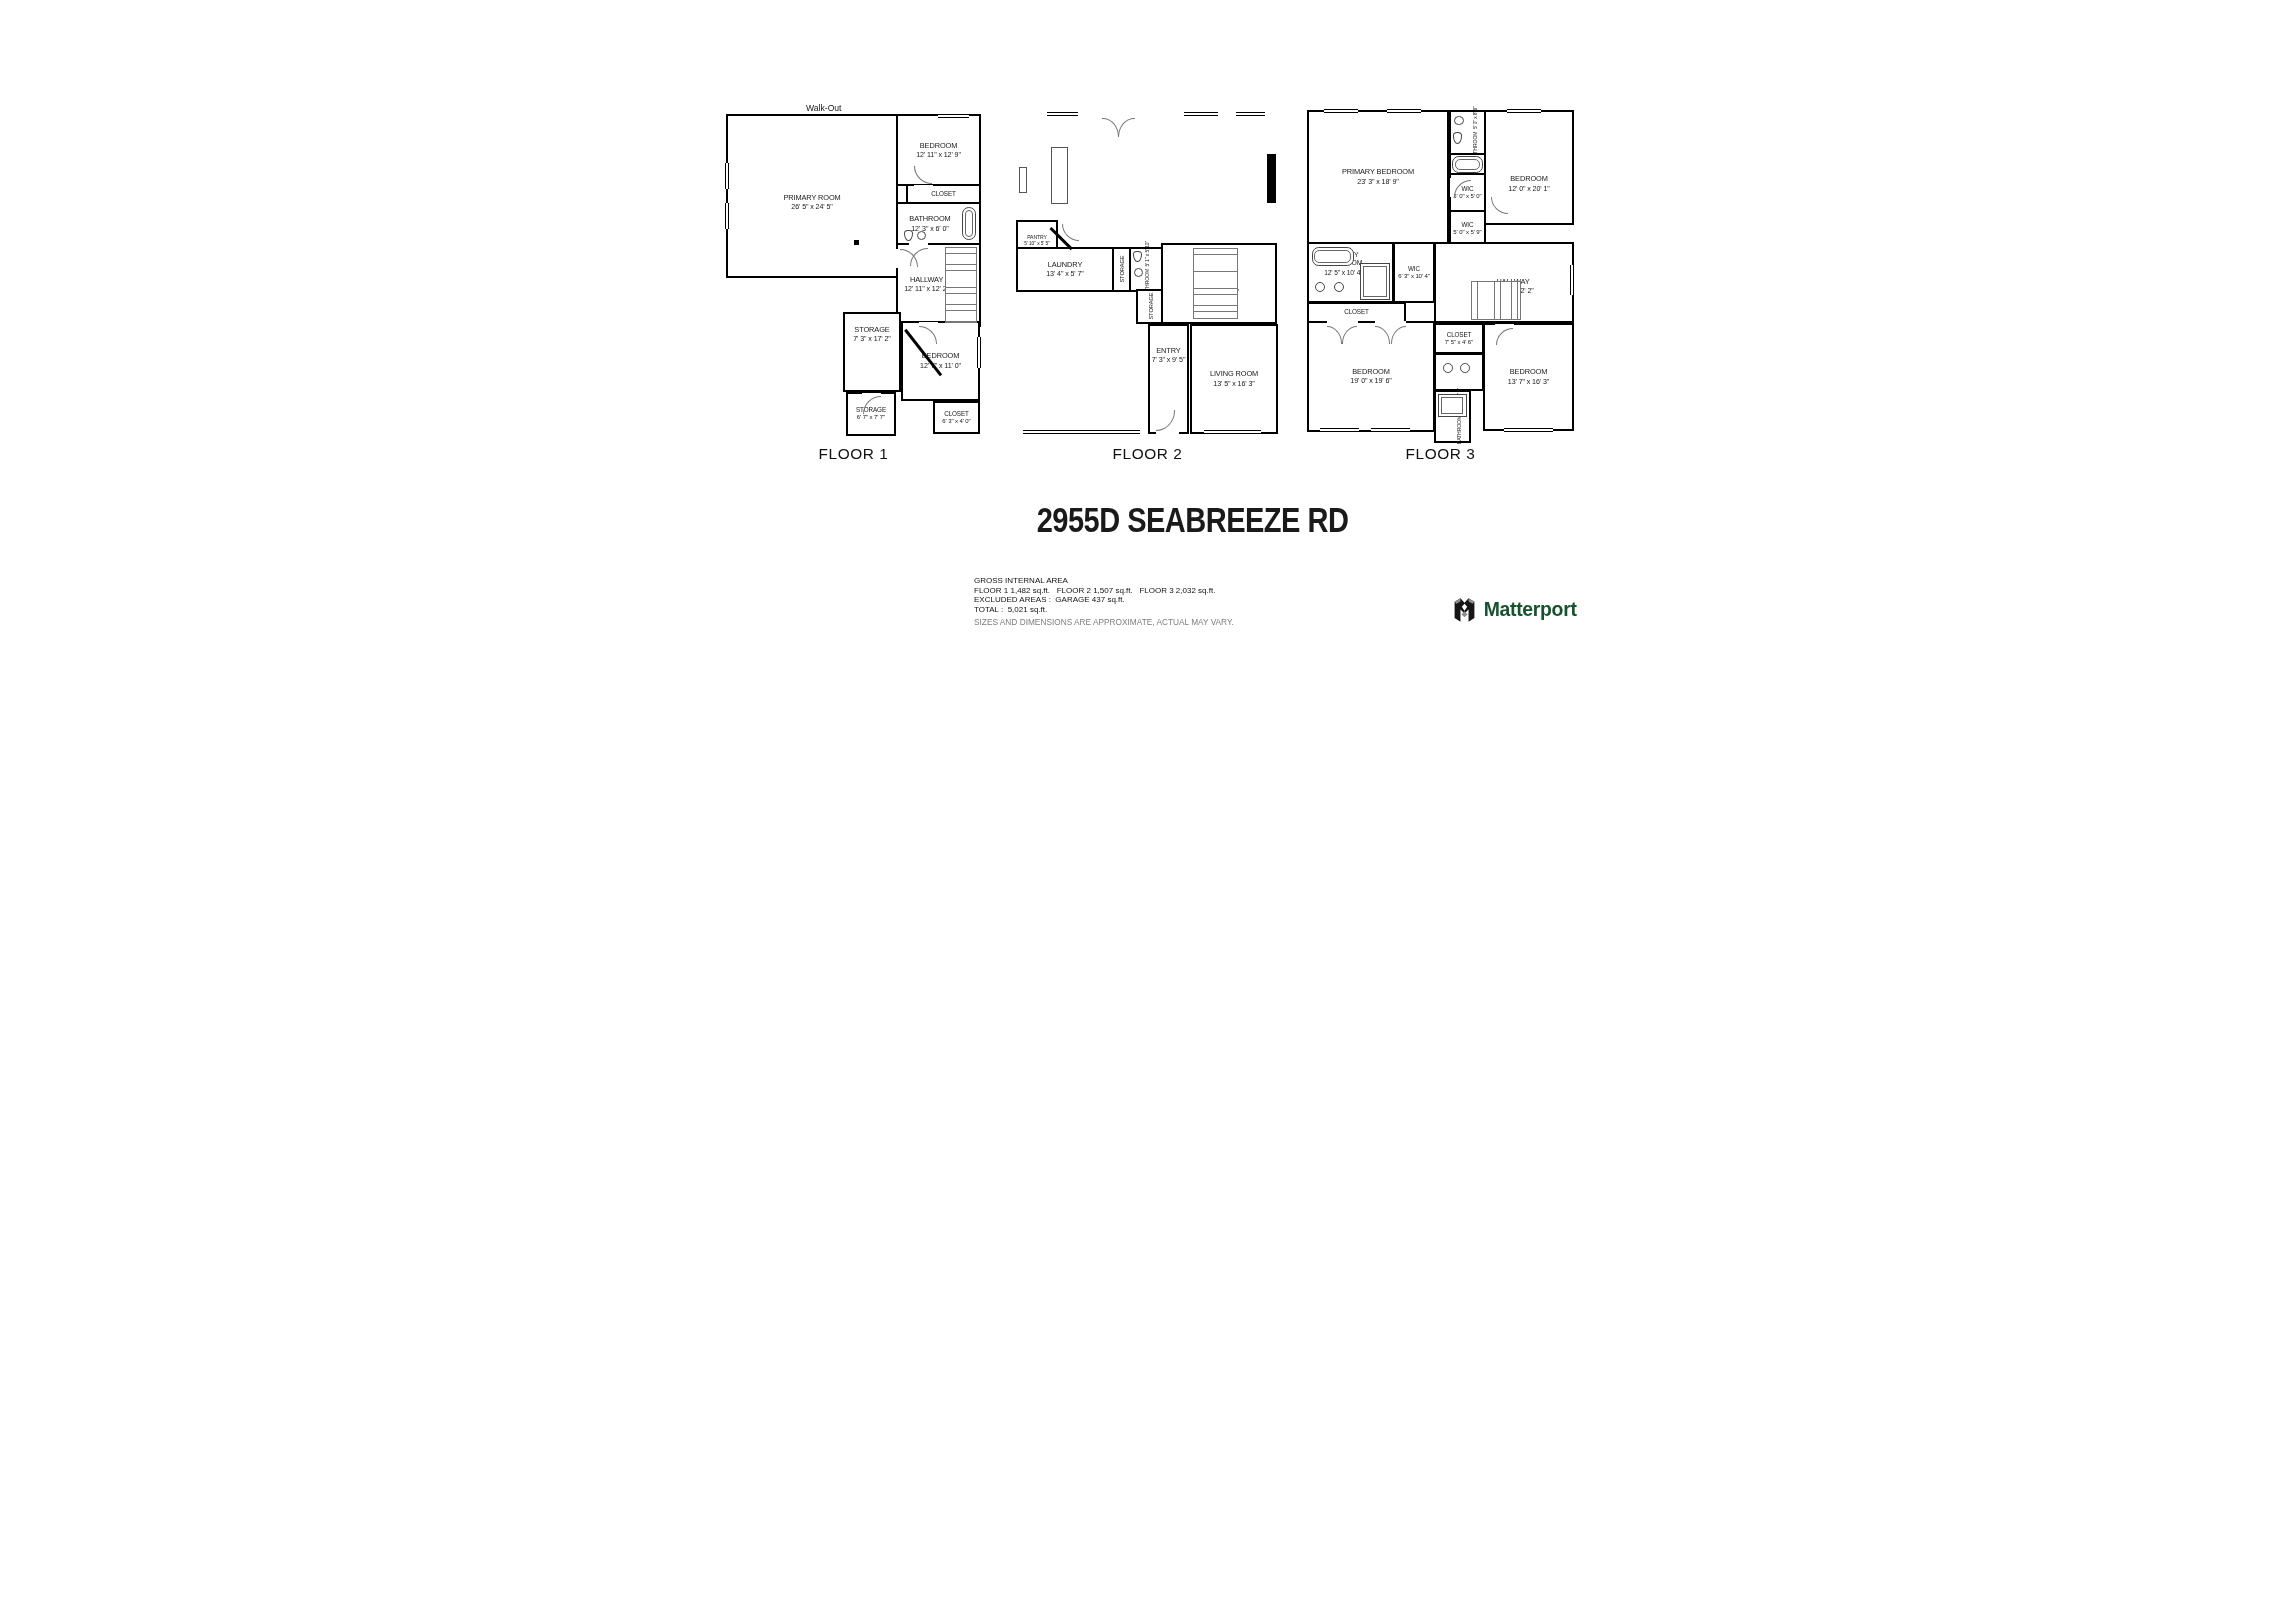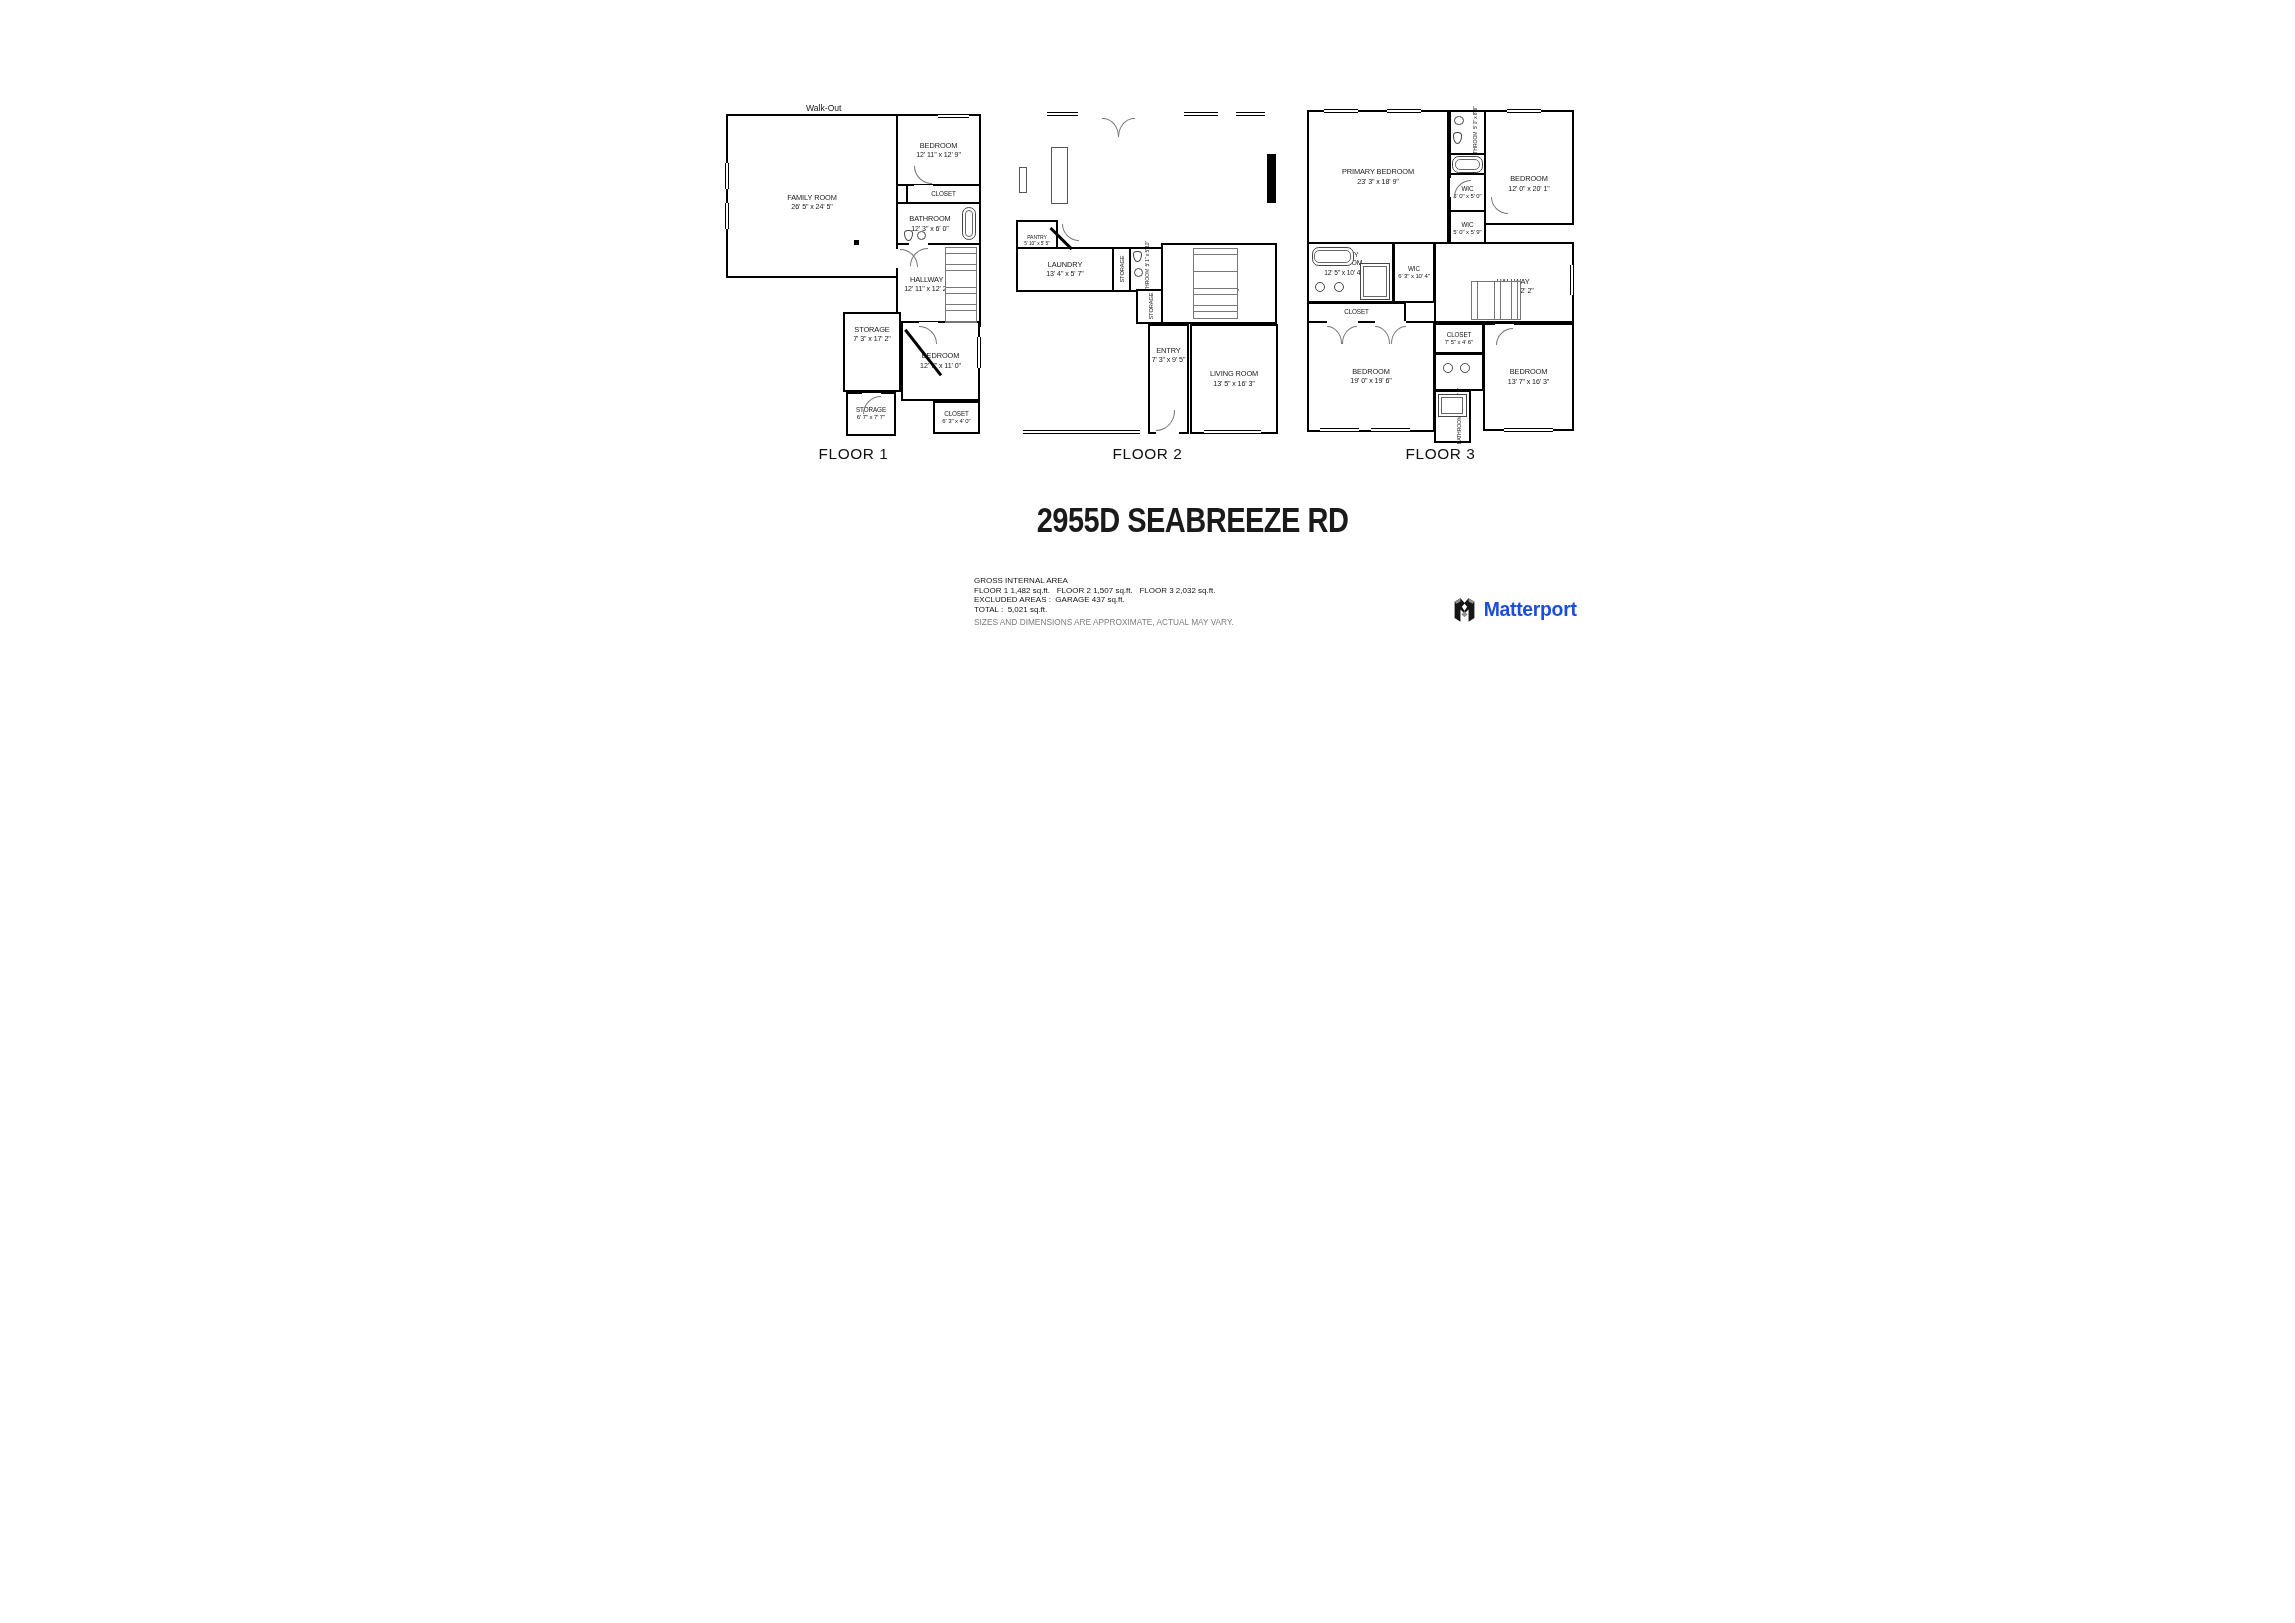--- a/index.html
+++ b/index.html
@@ -43,32 +43,32 @@
 
   .walkout { position:absolute; font-size:8.6px; color:#161616;margin-left:39px; }
   .floor-label { position:absolute; font-size:15.4px; letter-spacing:0.6px; color:#111; text-align:center; }
   .title { position:absolute; font-size:33px; font-weight:800; letter-spacing:-0.6px; color:#1a1a1a;
            text-align:center; transform:scale(0.88,1.04); }
   .area  { position:absolute; text-align:left; font-size:8px; line-height:9.7px; color:#111; }
   .area .pre { white-space:pre; }
   .area .heading { font-size:8px; }
   .area .disclaimer { color:#7d7d7d; font-size:8.3px; margin-top:2.9px; }
   .brand { position:absolute; display:flex; align-items:center; }
-  .brand .word { font-size:19.4px; font-weight:700; color:#1d4ed8; letter-spacing:-0.3px; margin-left:5.7px; }
+  .brand .word { font-size:19.4px; font-weight:700; color:#14532d; letter-spacing:-0.3px; margin-left:5.7px; }
 </style>
 </head>
 <body>
 
 <div class="page">
 
   <div class="floor" style="left:26px;top:103px;width:255px;height:345px;">
     <div class="walkout" style="left:41px;top:0;">Walk-Out</div>
 
     <div class="room" style="left:0;top:11.4px;width:172px;height:164px;padding-top:12.6px;">
-      <span class="nm">FAMILY ROOM</span>
+      <span class="nm">PRIMARY ROOM</span>
       <span class="dm">26' 5" x 24' 5"</span>
     </div>
     <div class="room" style="left:170px;top:11.4px;width:85px;height:72px;">
       <span class="nm">BEDROOM</span>
       <span class="dm">12' 11" x 12' 9"</span>
     </div>
     <div class="room sm" style="left:180px;top:81px;width:75px;height:20.5px;">
       <span class="nm">CLOSET</span>
     </div>
     <div class="room" style="left:170px;top:99px;width:85px;height:44px;padding-right:17px;">

